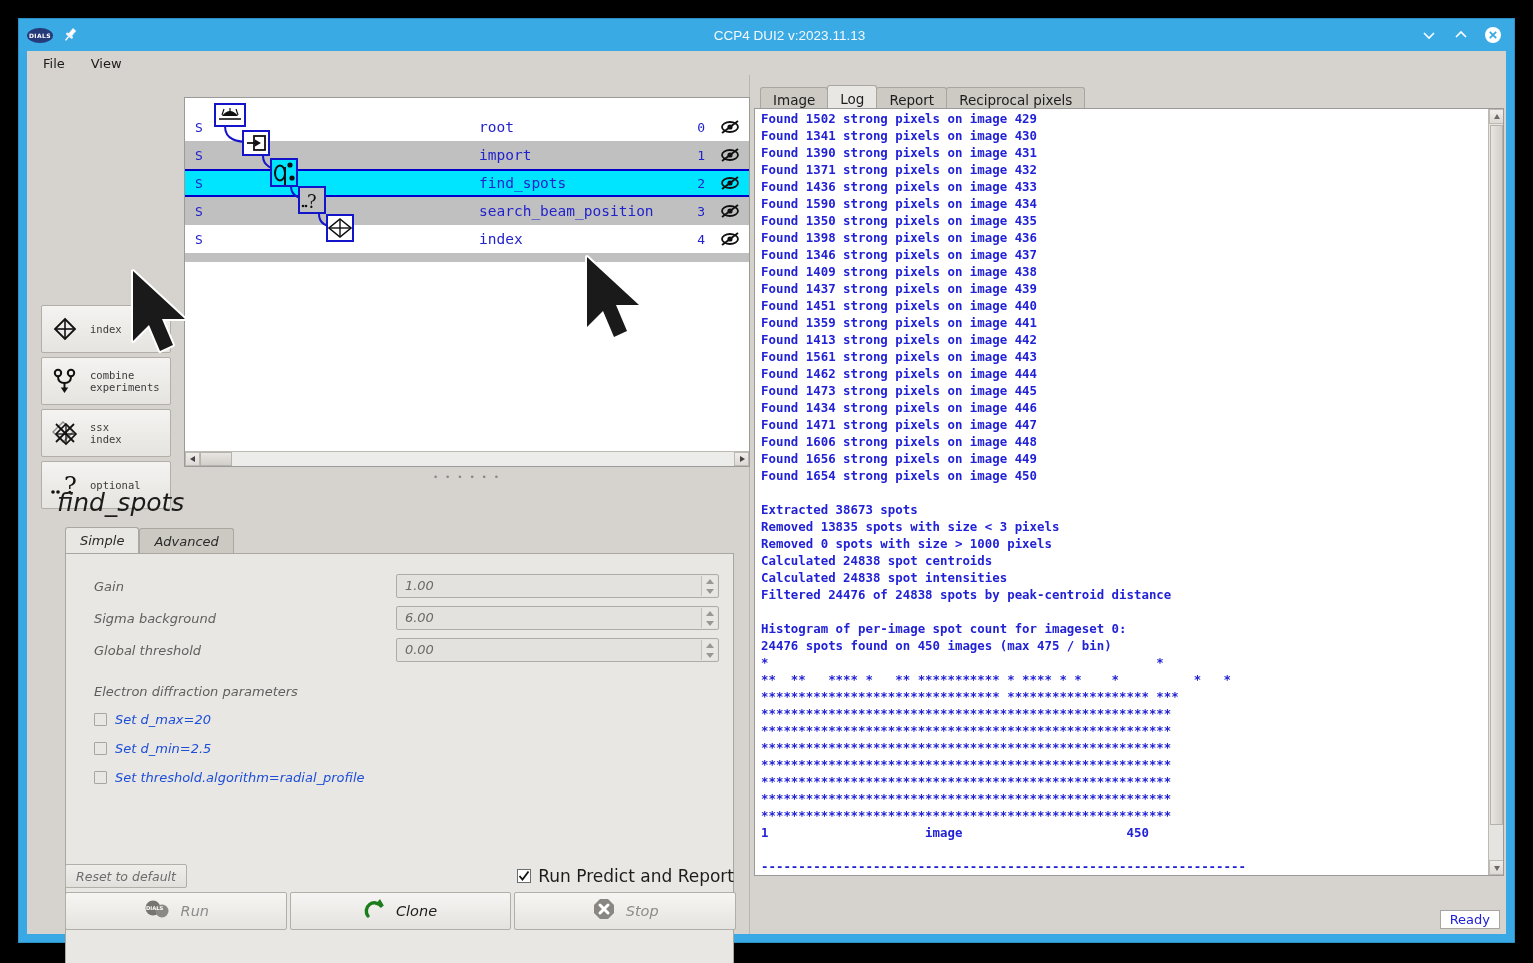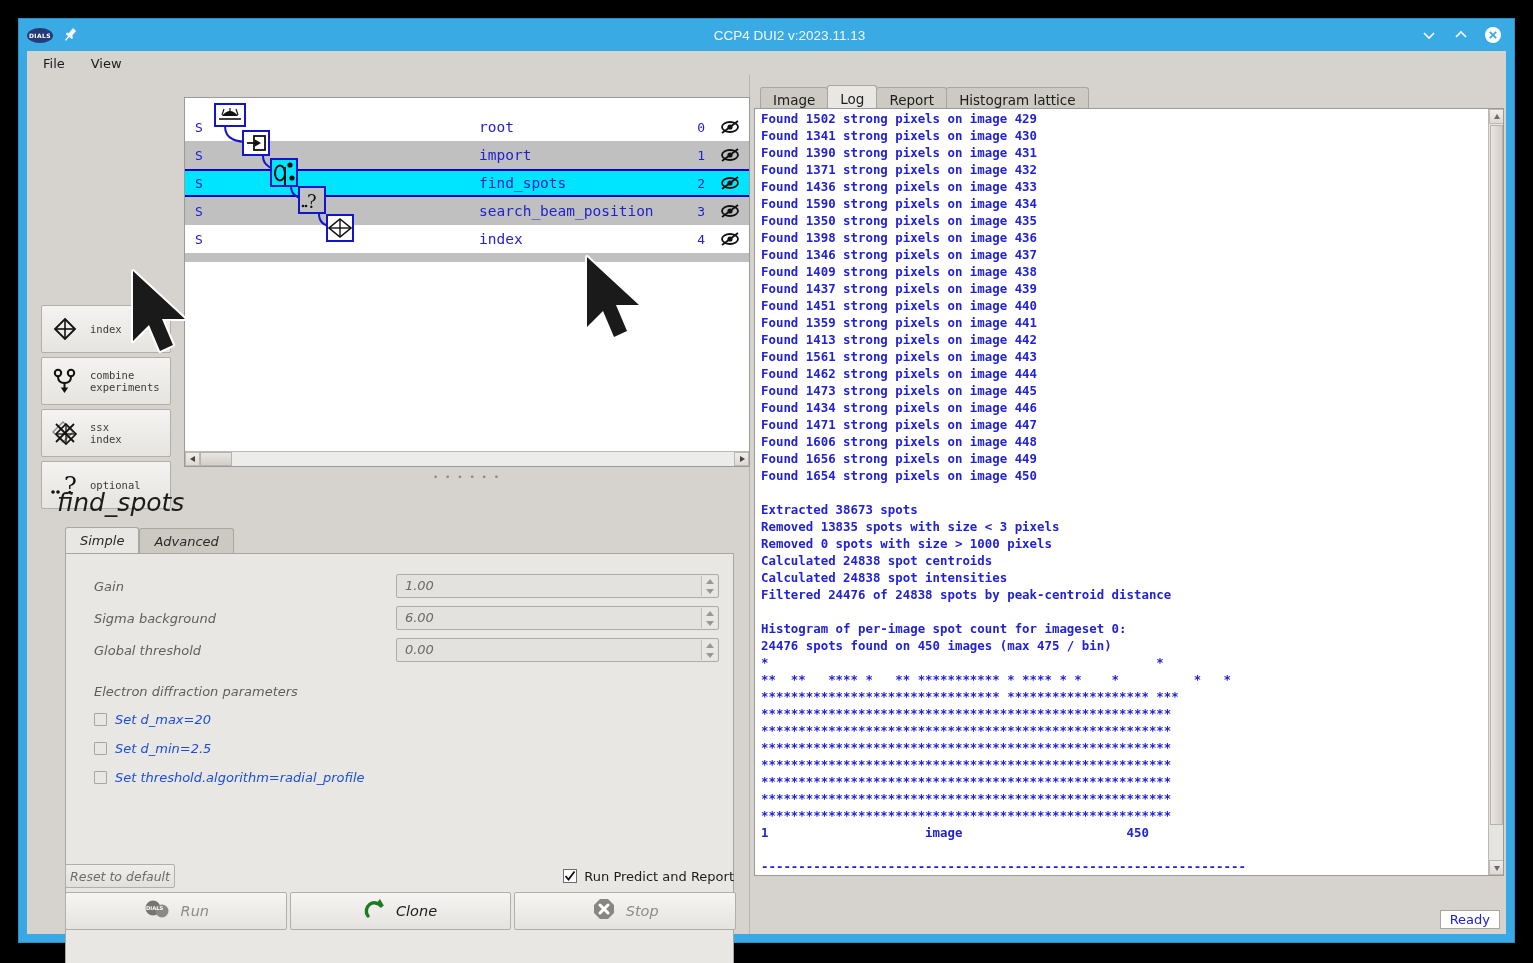--- a/index.html
+++ b/index.html
@@ -229,33 +229,33 @@
   #bottombar {
     position: absolute; left: 0; bottom: 4px;
     width: 723px;
     padding: 0 8px;
   }
   #row-reset {
     display: flex; align-items: center; justify-content: space-between;
     padding: 0 2px 4px 30px;
   }
   #reset-btn {
-    height: 24px; padding: 0 4px;
+    height: 24px; padding: 0 10px;
     background: linear-gradient(to bottom,#f0eeeb,#e2e0dc);
     border: 1px solid #b2afa9; border-radius: 2px;
     font-family: "DejaVu Sans", sans-serif; font-style: italic;
     font-size: 12.5px; color: #6d6d6d; cursor: pointer;
     display: flex; align-items: center;
   }
   #rpr { display: flex; align-items: center; gap: 7px; padding-right: 6px;}
   #rpr-box {
     width: 14px; height: 14px; border: 1px solid #6d6d6d; background: #ffffff;
     display: flex; align-items: center; justify-content: center;
   }
-  #rpr-label { font-family: "DejaVu Sans", sans-serif; font-size: 13px; color: #1d1d1d; }
+  #rpr-label { font-family: "DejaVu Sans", sans-serif; font-size: 17px; color: #1d1d1d; }
   #row-actions { display: flex; gap: 3px; padding-left: 30px; padding-right: 6px; }
   .actbtn {
     flex: 1; height: 38px;
     background: linear-gradient(to bottom,#f6f5f3,#e5e3df);
     border: 1px solid #b2afa9; border-radius: 2px;
     display: flex; align-items: center; justify-content: center; gap: 10px;
     cursor: pointer;
   }
   .actbtn .lbl {
     font-family: "DejaVu Sans", sans-serif;
@@ -727,21 +727,21 @@
           </div>
         </div>
       </div>
     </div>
 
     <div id="rightpane">
       <div id="rtabs">
         <div class="rtab">Image</div>
         <div class="rtab active">Log</div>
         <div class="rtab">Report</div>
-        <div class="rtab">Histogram lattice</div>
+        <div class="rtab">Reciprocal pixels</div>
       </div>
 
       <div id="logbox">
         <div id="logtext">Found 1502 strong pixels on image 429
 Found 1341 strong pixels on image 430
 Found 1390 strong pixels on image 431
 Found 1371 strong pixels on image 432
 Found 1436 strong pixels on image 433
 Found 1590 strong pixels on image 434
 Found 1350 strong pixels on image 435

